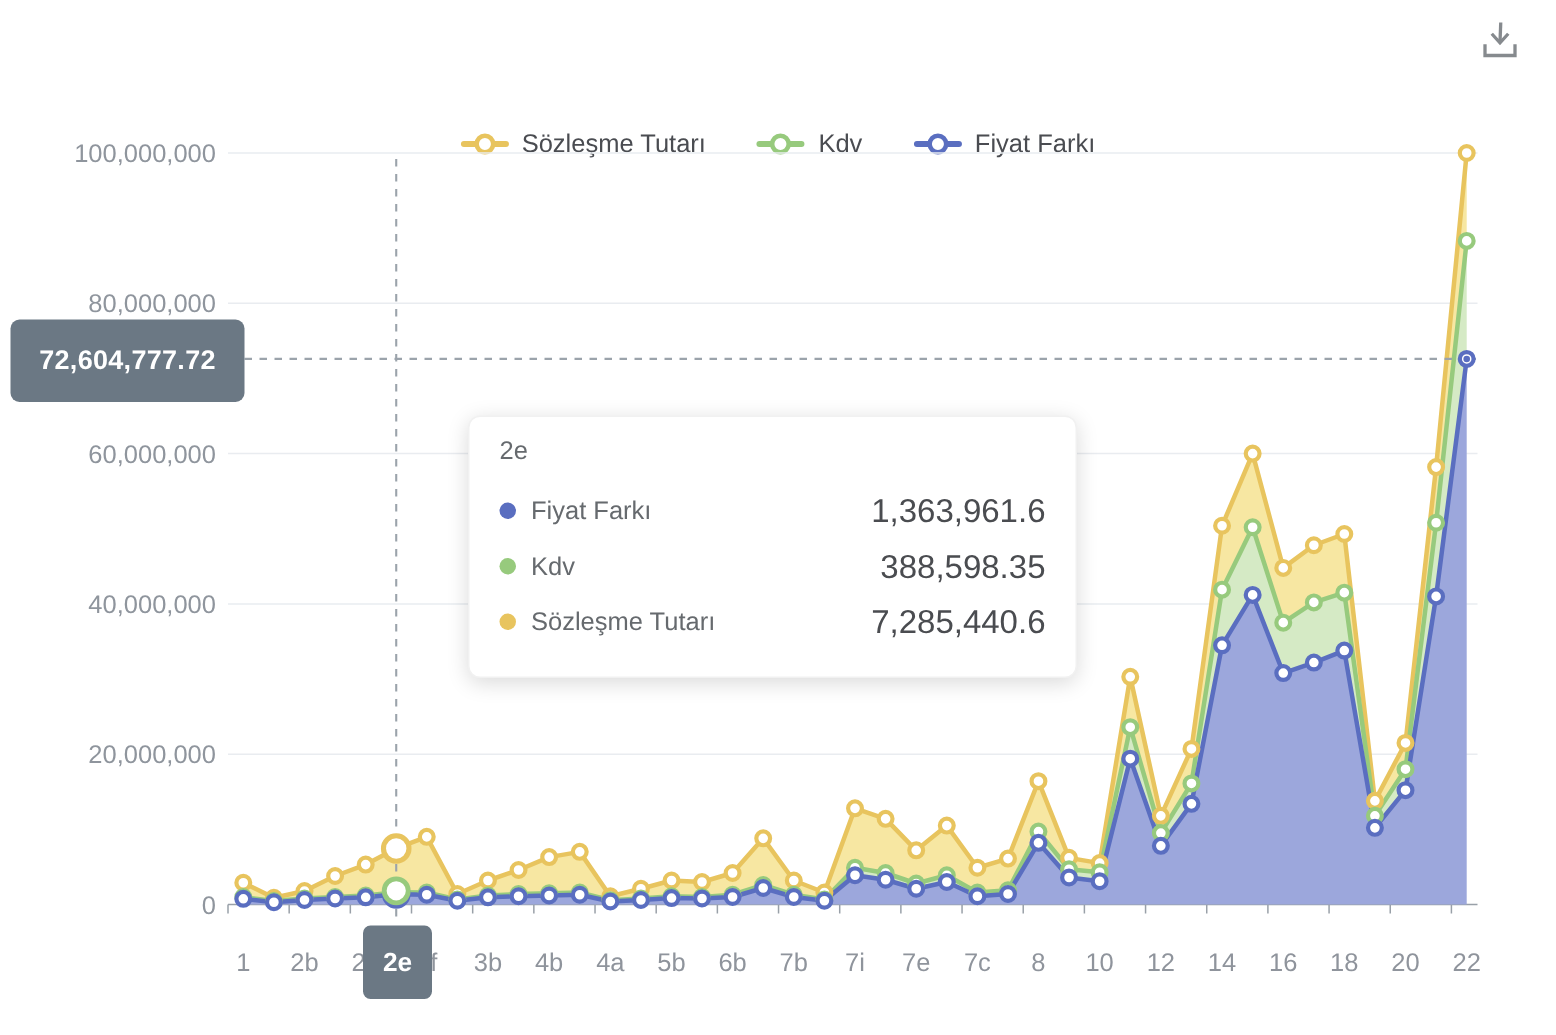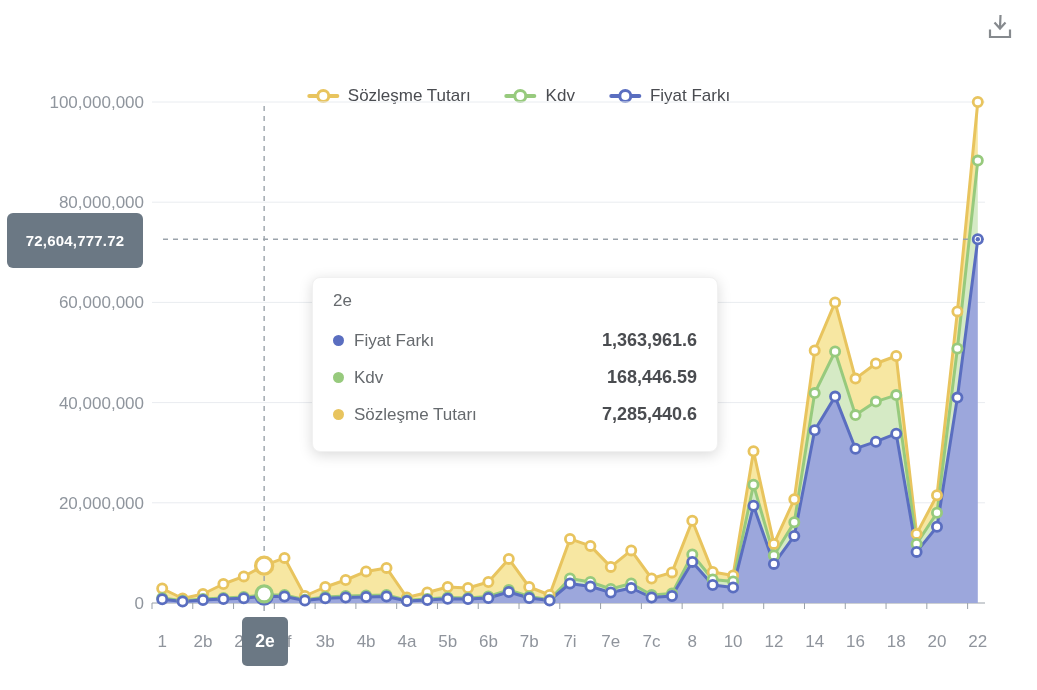--- a/index.html
+++ b/index.html
@@ -15,32 +15,32 @@
   .legend-marker{position:relative;width:32px;height:16px;}
   .legend-marker .bar{position:absolute;left:0;top:6px;width:32px;height:4px;border-radius:2px;}
   .legend-marker .ring{position:absolute;left:9px;top:1px;width:8px;height:8px;border-radius:50%;background:#fff;border-width:3.4px;border-style:solid;}
   .legend-label{font-size:17px;color:#4a4c51;}
 
   
   .chart-svg{position:absolute;left:0;top:0;}
 
   
   .ptr-box{position:absolute;background:#6B7884;color:#fff;font-weight:bold;display:flex;align-items:center;justify-content:center;z-index:5;}
-  .ptr-y{left:7px;top:213px;width:136px;height:55px;border-radius:6px;font-size:15px;letter-spacing:.2px;}
+  .ptr-y{left:7px;top:213px;width:156px;height:55px;border-radius:6px;font-size:18px;letter-spacing:.2px;}
   .ptr-x{left:242px;top:617px;width:46px;height:49px;border-radius:5px;font-size:17.5px;}
 
   
   .tooltip{position:absolute;left:312px;top:277px;width:406px;height:175px;box-sizing:border-box;
     background:#fff;border:1px solid #f1f1f1;border-radius:8px;
     box-shadow:0 3px 14px rgba(0,0,0,0.15);padding:13px 20px 10px 20px;z-index:10;}
   .tt-title{font-size:17px;color:#666a6e;margin-bottom:11px;}
   .tt-row{display:flex;align-items:center;height:37px;}
   .tt-dot{width:11px;height:11px;border-radius:50%;margin-right:10px;flex:0 0 auto;}
   .tt-label{font-size:17px;color:#666a6e;}
-  .tt-value{margin-left:auto;font-size:18px;font-weight:bold;color:#4a4c50;text-align:right;}
+  .tt-value{margin-left:auto;font-size:22px;font-weight:normal;color:#4a4c50;text-align:right;}
 </style>
 </head>
 <body>
 
 <div id="app">
 
   <div class="dl-btn">
     <svg width="30" height="34" viewBox="0 0 30 34">
       <g fill="none" stroke="#868a8e" stroke-width="2.2">
         <line x1="15.5" y1="3" x2="15" y2="16"></line>
@@ -270,21 +270,21 @@
     <div class="tt-title">2e</div>
     <div id="tt-rows">
         <div class="tt-row">
           <span class="tt-dot" style="background:#5A6EC0"></span>
      <span class="tt-label">Fiyat Farkı</span>
      <span class="tt-value">1,363,961.6</span>
         </div>
         <div class="tt-row">
           <span class="tt-dot" style="background:#97CA7D"></span>
      <span class="tt-label">Kdv</span>
-     <span class="tt-value">168,446.59</span>
+     <span class="tt-value">388,598.35</span>
         </div>
         <div class="tt-row">
           <span class="tt-dot" style="background:#E8C45E"></span>
      <span class="tt-label">Sözleşme Tutarı</span>
      <span class="tt-value">7,285,440.6</span>
         </div>
       </div>
   </div>
 
 </div>

